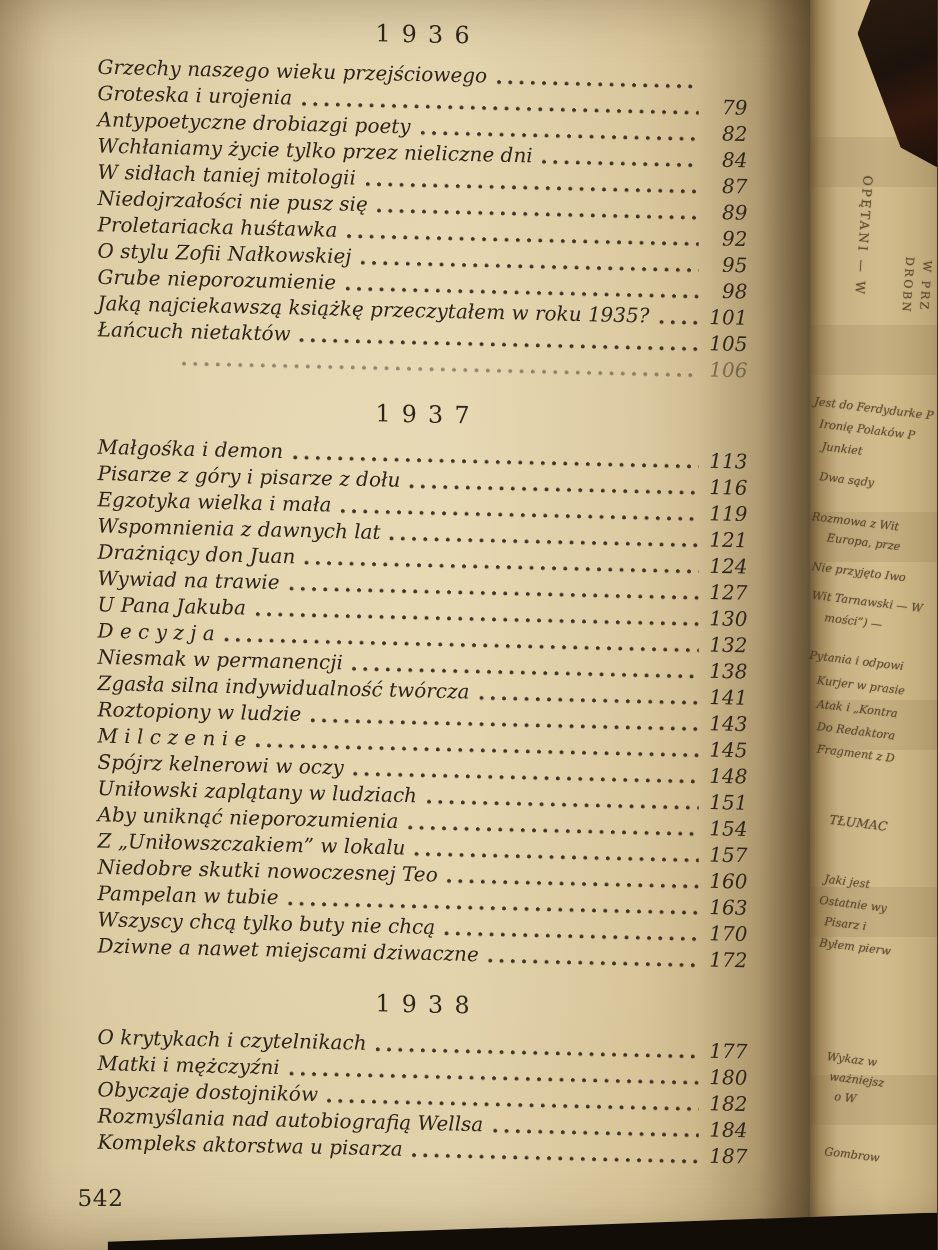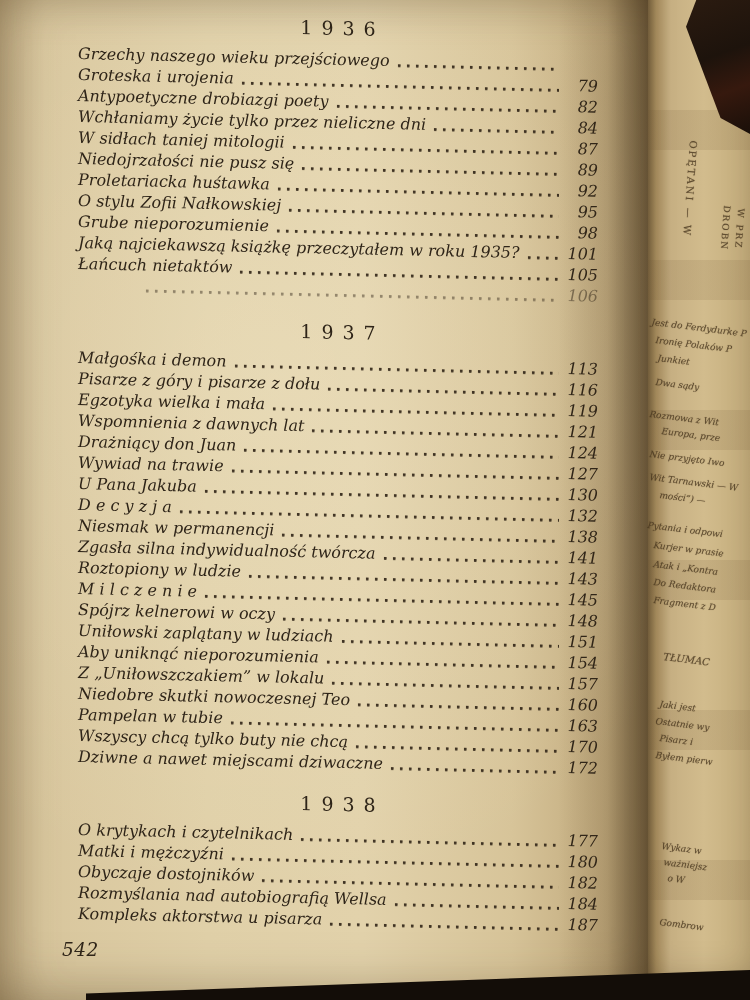--- a/index.html
+++ b/index.html
@@ -38,22 +38,22 @@
   }
   .toc-entry.faint{opacity:.5;}
   .entry-title{flex:0 0 auto;}
   .dot-leader{
     flex:1 1 auto;align-self:flex-end;height:5px;margin:0 3px 4px 7px;
     background-image:radial-gradient(circle at 2.2px 2.4px, rgba(50,38,24,.92) 1.3px, rgba(0,0,0,0) 1.75px);
     background-size:9px 5px;background-repeat:repeat-x;
   }
   .entry-page{flex:0 0 36px;text-align:right;font-size:16px;}
   .folio{
-    position:absolute;left:62px;bottom:40px;
-    font-size:18.5px;letter-spacing:.5px;color:var(--ink);font-style:italic;
+    position:absolute;left:62px;bottom:30px;
+    font-size:18.5px;letter-spacing:.5px;color:var(--ink);
   }
   
   .gutter-shadow{
     position:absolute;top:0;left:558px;width:90px;height:100%;
     background:linear-gradient(90deg, rgba(72,52,26,0) 0%, rgba(72,52,26,.16) 55%, rgba(44,28,11,.5) 100%);
     pointer-events:none;
   }
   
   .facing-page{
     position:absolute;top:0;right:0;width:102px;height:100%;

